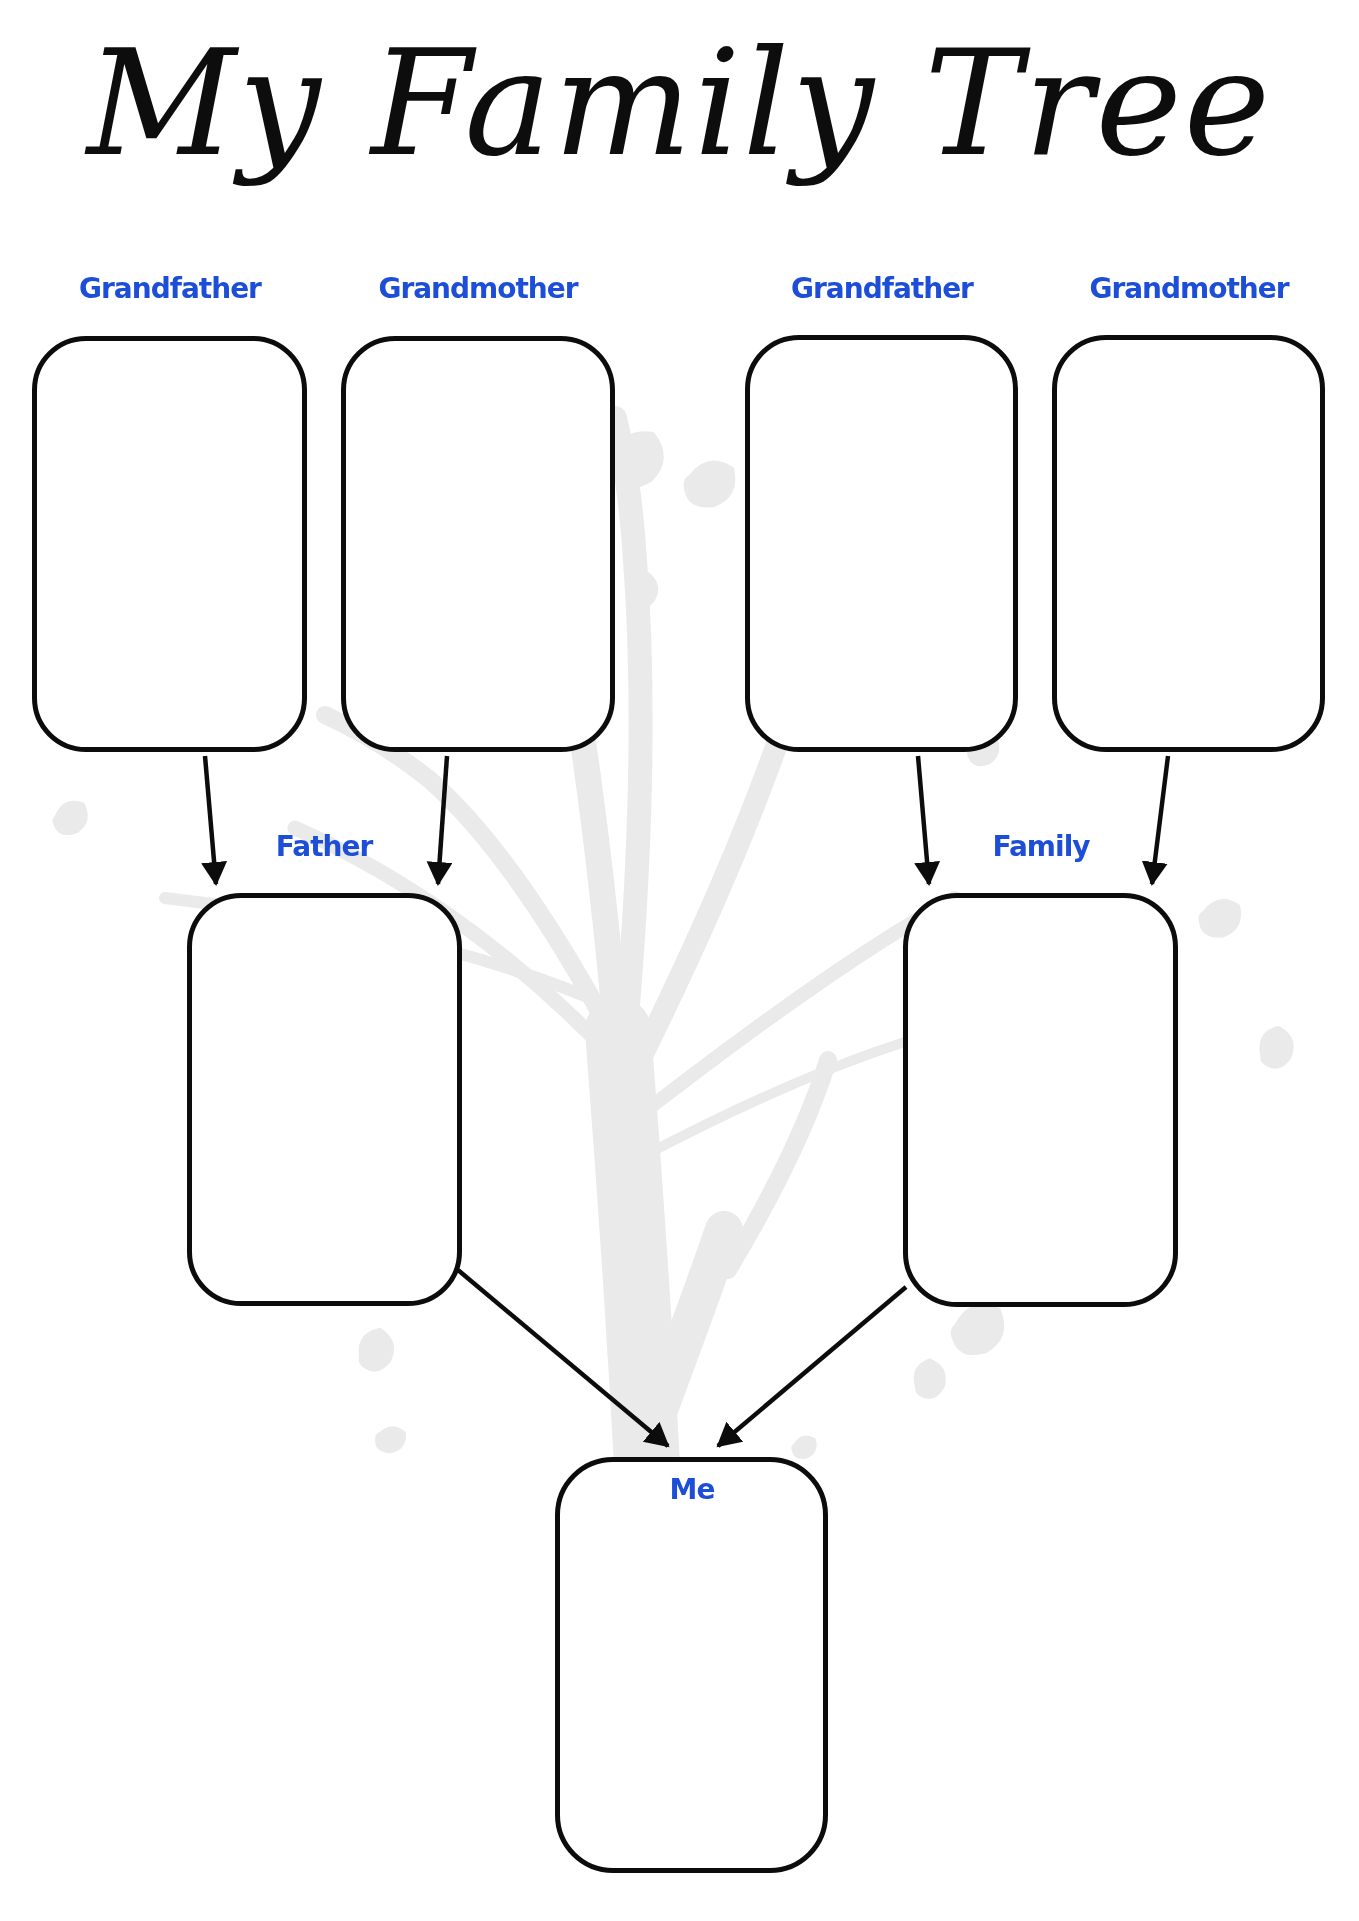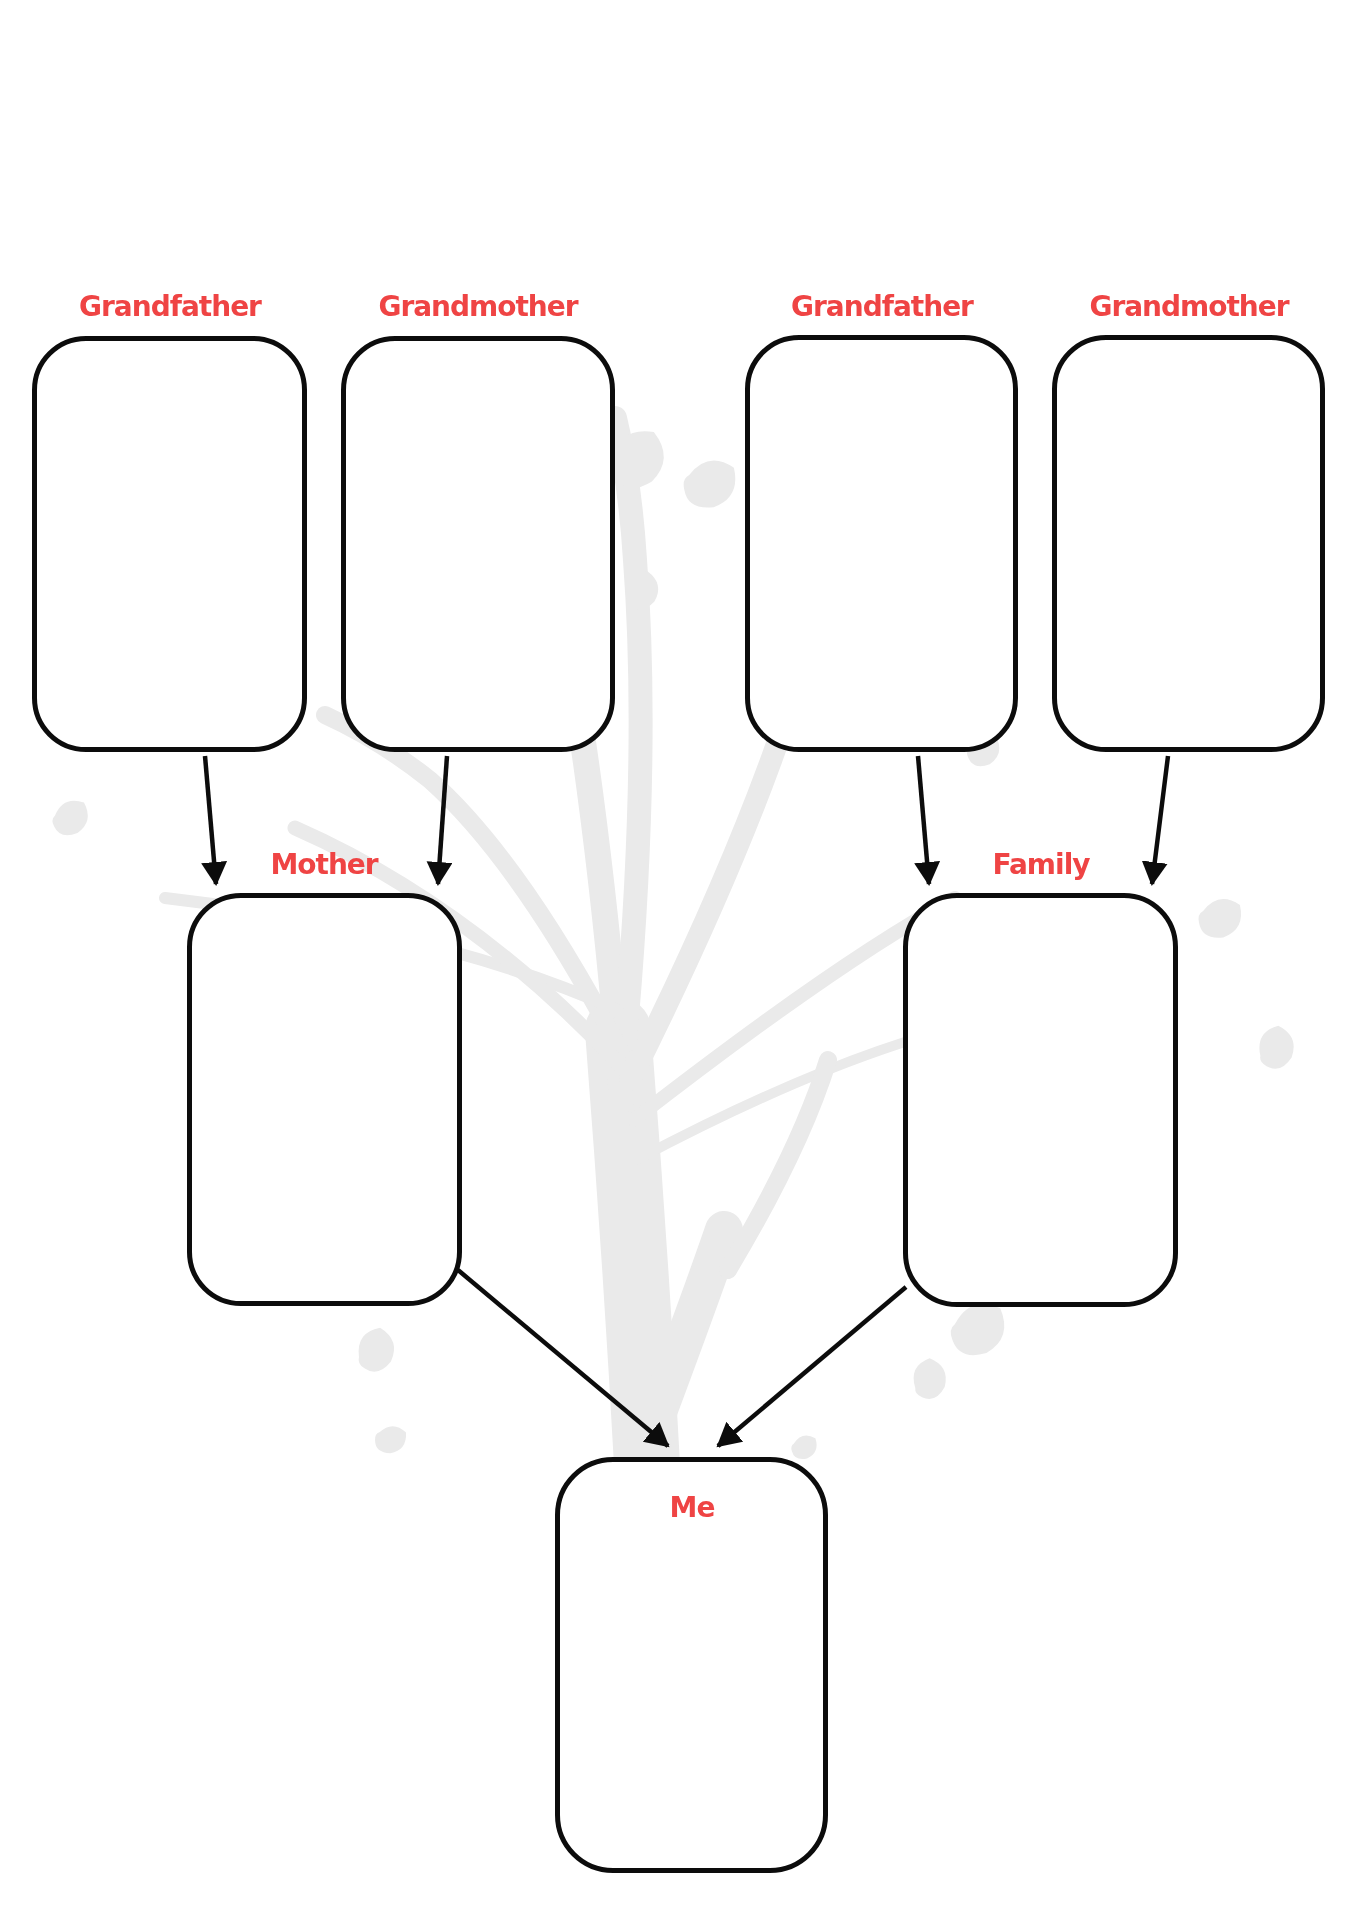--- a/index.html
+++ b/index.html
@@ -28,23 +28,22 @@
     white-space:nowrap;
   }
   .node-label{
     position:absolute;
     z-index:3;
     transform:translateX(-50%);
     font-family:"DejaVu Sans", sans-serif;
     font-weight:bold;
     font-size:28px;
     letter-spacing:-1px;
-    color:#ef4444;
+    color:#1d4ed8;
     white-space:nowrap;
-    margin-top:18px;
   }
   .photo-box{
     position:absolute;
     z-index:1;
     box-sizing:border-box;
     background:#ffffff;
     border:5px solid #0c0c0c;
     border-radius:54px;
   }
   
@@ -131,32 +130,33 @@
         </g>
       <g transform="translate(906,1372) rotate(-30) scale(0.62)">
           <path d="M0 30 Q 8 -6 44 0 Q 66 28 42 52 Q 16 68 2 48 Q -6 38 0 30 Z"></path>
         </g>
       <g transform="translate(798,1432) rotate(20) scale(0.42)">
           <path d="M0 30 Q 8 -6 44 0 Q 66 28 42 52 Q 16 68 2 48 Q -6 38 0 30 Z"></path>
         </g>
     </g>
   </svg>
 
+  <div class="title">My Family Tree</div>
 
   <div class="node-label lbl-pgf">Grandfather</div>
   <div class="node-label lbl-pgm">Grandmother</div>
   <div class="node-label lbl-mgf">Grandfather</div>
   <div class="node-label lbl-mgm">Grandmother</div>
 
   <div class="photo-box box-pgf"></div>
   <div class="photo-box box-pgm"></div>
   <div class="photo-box box-mgf"></div>
   <div class="photo-box box-mgm"></div>
 
-  <div class="node-label lbl-father">Mother</div>
+  <div class="node-label lbl-father">Father</div>
   <div class="node-label lbl-mother">Family</div>
   <div class="photo-box box-father"></div>
   <div class="photo-box box-mother"></div>
 
   <div class="node-label lbl-me">Me</div>
   <div class="photo-box box-me"></div>
 
   <svg class="layer connectors" viewBox="0 0 1359 1921" aria-hidden="true">
     <defs>
       <marker id="ah" markerUnits="userSpaceOnUse" markerWidth="28" markerHeight="30" refX="22" refY="13" orient="auto">

